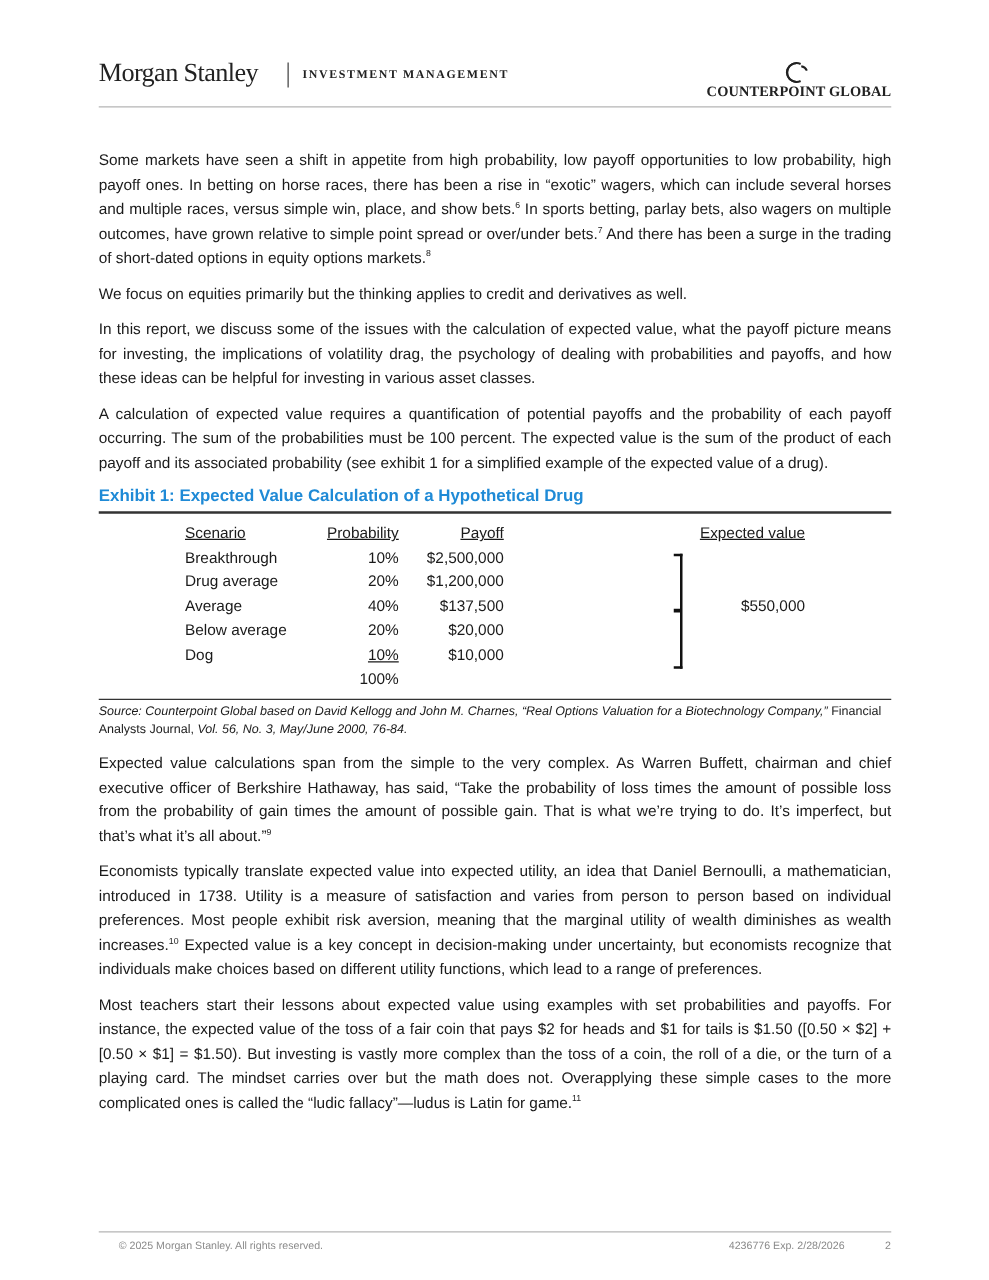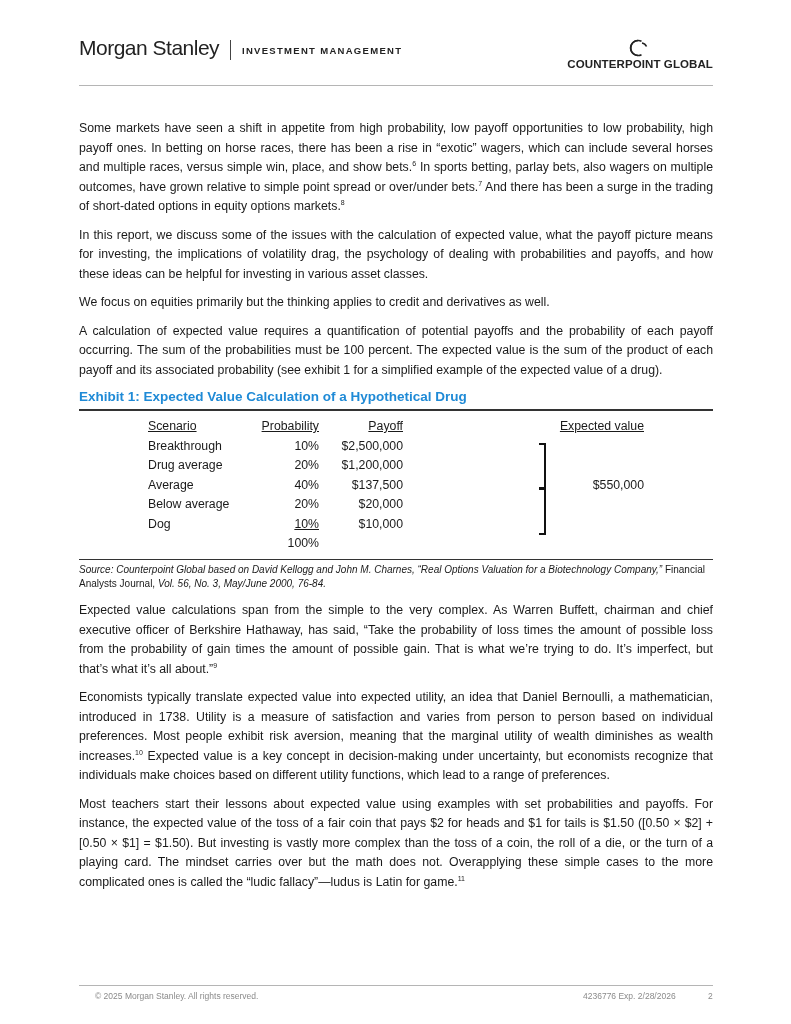--- a/index.html
+++ b/index.html
@@ -1,18 +1,18 @@
 <!DOCTYPE html>
 <html><head>
 <meta charset="utf-8">
 <style>
   html, body { margin: 0; padding: 0; background: #ffffff; }
   body { width: 791px; height: 1024px; position: relative; overflow: hidden;
          font-family: "Liberation Sans", sans-serif; color: #1a1a1a; }
-  .header { position: absolute; left: 79px; top: 36px; width: 634px; height: 30px; }
+  .header { position: absolute; left: 79px; top: 46px; width: 634px; height: 30px; font-family: Liberation Serif, serif; }
   .ms-logo { position: absolute; left: 0; top: 0; font-size: 21px; letter-spacing: -0.5px; color: #222; font-weight: 400; }
   .ms-sep { position: absolute; left: 151px; top: 4px; width: 1px; height: 20px; background: #444; }
   .ms-sub { position: absolute; left: 163px; top: 9px; font-size: 9.5px; font-weight: 700; letter-spacing: 1.3px; color: #222; text-align: center; }
   .cg-logo { position: absolute; right: 0; top: 2px; display: flex; align-items: center; flex-direction: column; }
   .cg-icon { width: 22px; height: 20px; position: relative; margin-right: 5px; }
   .cg-text { font-size: 11.5px; font-weight: 700; color: #222; letter-spacing: 0.1px; }
   .header-rule { position: absolute; left: 79px; top: 85px; width: 634px; height: 1px; background: #b5b5b5; }
 
   .content { position: absolute; left: 79px; top: 119px; width: 634px; }
   p.body { margin: 0 0 9px 0; font-size: 12.3px; line-height: 19.5px; text-align: justify; color: #1a1a1a; }
@@ -60,22 +60,22 @@
       </svg>
     </span>
     <span class="cg-text">COUNTERPOINT GLOBAL</span>
   </div>
 </div>
 <div class="header-rule"></div>
 
 <div class="content">
   <p class="body"><span>Some markets have seen a shift in appetite from high probability, low payoff opportunities to low probability, high payoff ones. In betting on horse races, there has been a rise in “exotic” wagers, which can include several horses and multiple races, versus simple win, place, and show bets.</span><sup>6</sup><span> In sports betting, parlay bets, also wagers on multiple outcomes, have grown relative to simple point spread or over/under bets.</span><sup>7</sup><span> And there has been a surge in the trading of short-dated options in equity options markets.</span><sup>8</sup></p>
 
+  <p class="body">We focus on equities primarily but the thinking applies to credit and derivatives as well.</p>
   <p class="body">In this report, we discuss some of the issues with the calculation of expected value, what the payoff picture means for investing, the implications of volatility drag, the psychology of dealing with probabilities and payoffs, and how these ideas can be helpful for investing in various asset classes.</p>
-  <p class="body">We focus on equities primarily but the thinking applies to credit and derivatives as well.</p>
 
   <p class="body">A calculation of expected value requires a quantification of potential payoffs and the probability of each payoff occurring. The sum of the probabilities must be 100 percent. The expected value is the sum of the product of each payoff and its associated probability (see exhibit 1 for a simplified example of the expected value of a drug).</p>
 
   <h3 class="exhibit">Exhibit 1: Expected Value Calculation of a Hypothetical Drug</h3>
   <div class="exhibit-rule-top"></div>
 
   <div class="table-wrap">
     <div class="tcol c-scen">
       <div class="hdr">Scenario</div>
       <div>Breakthrough</div>

